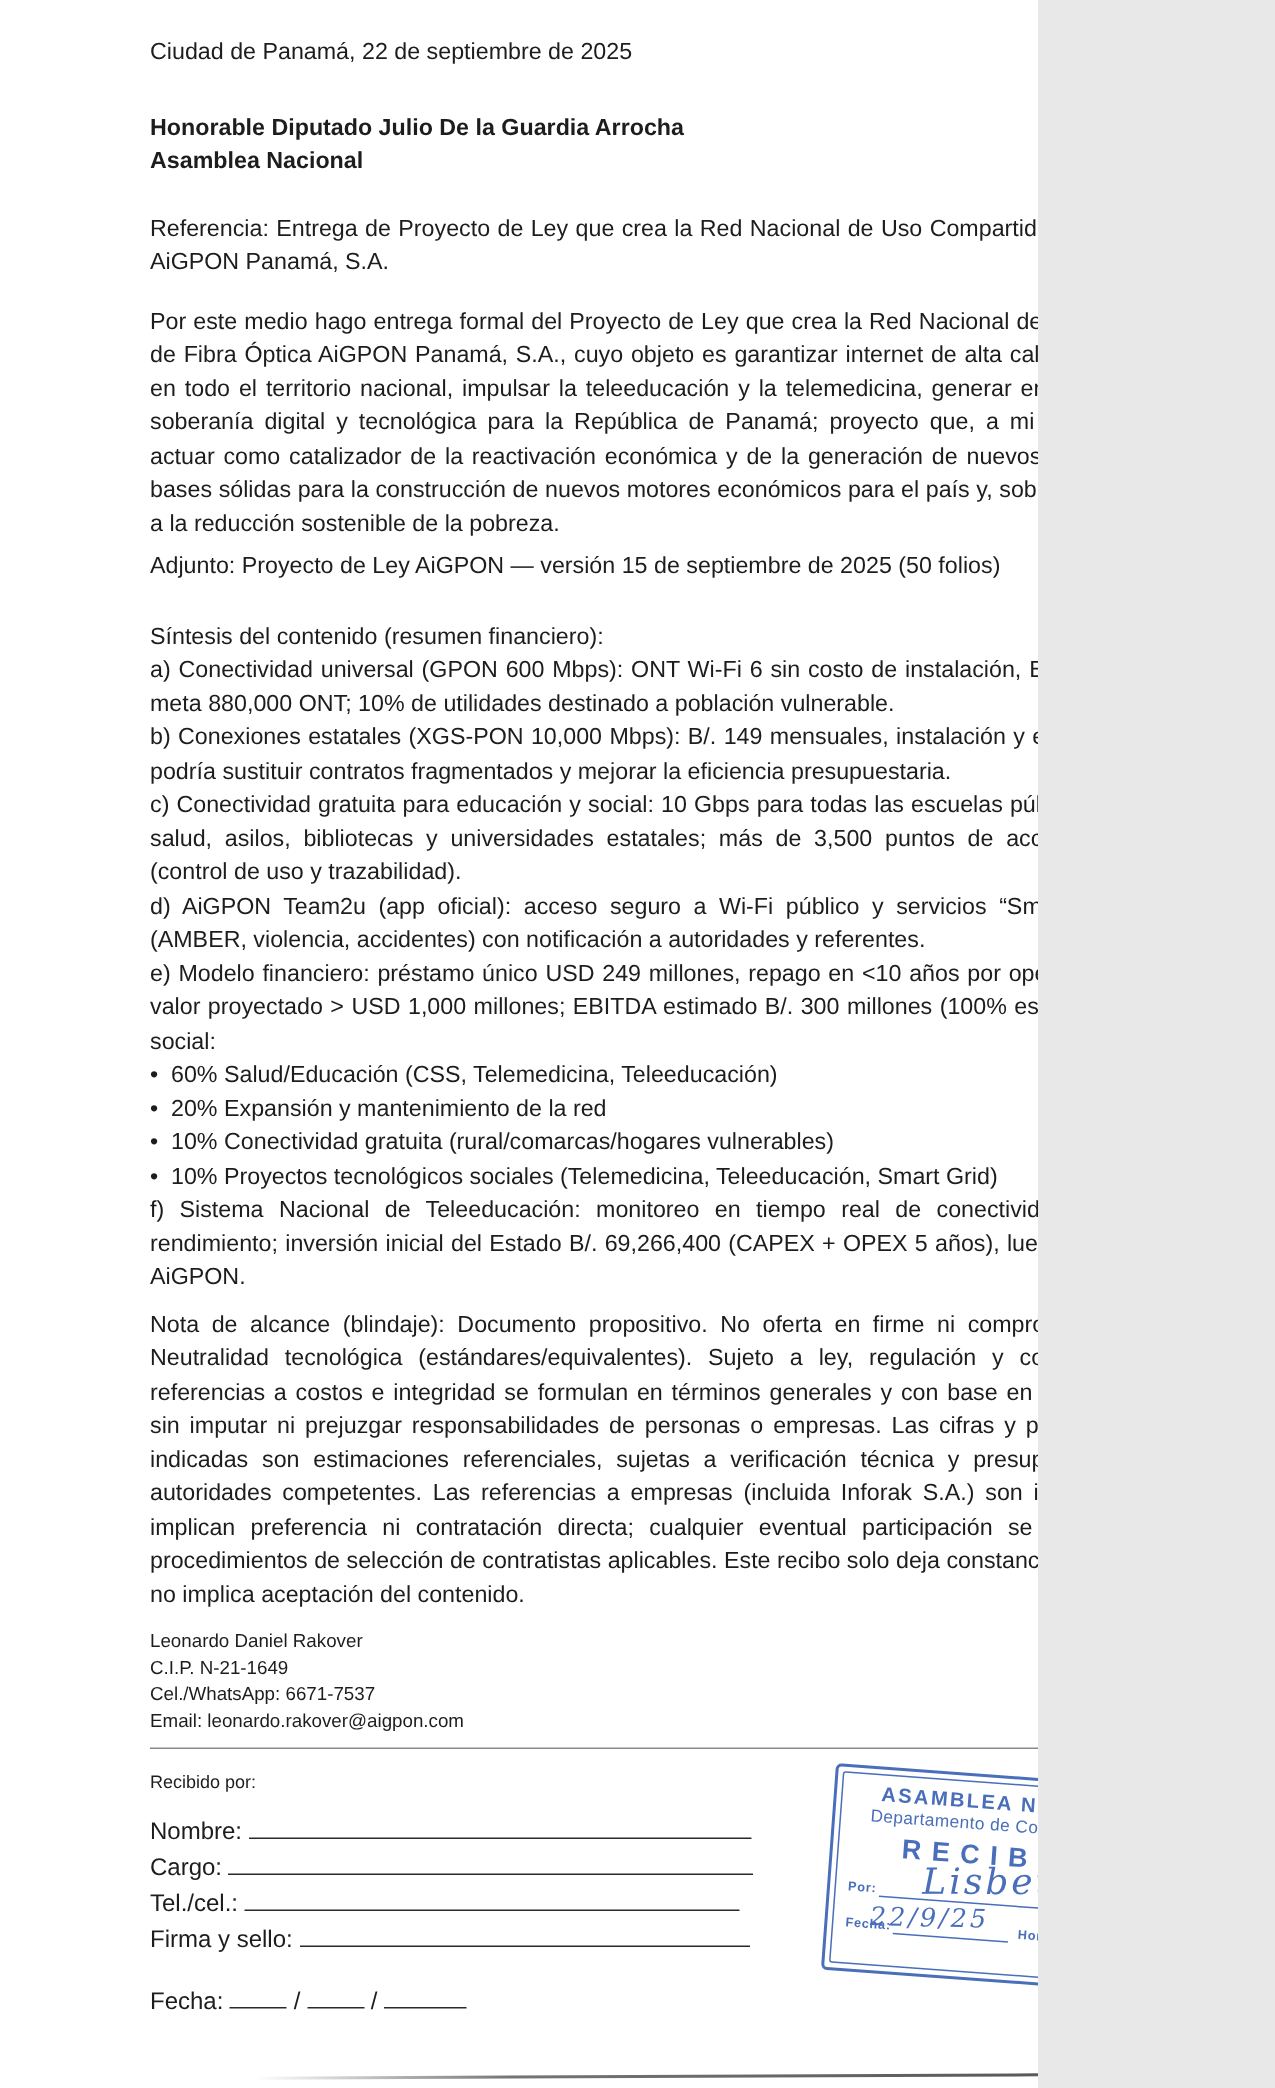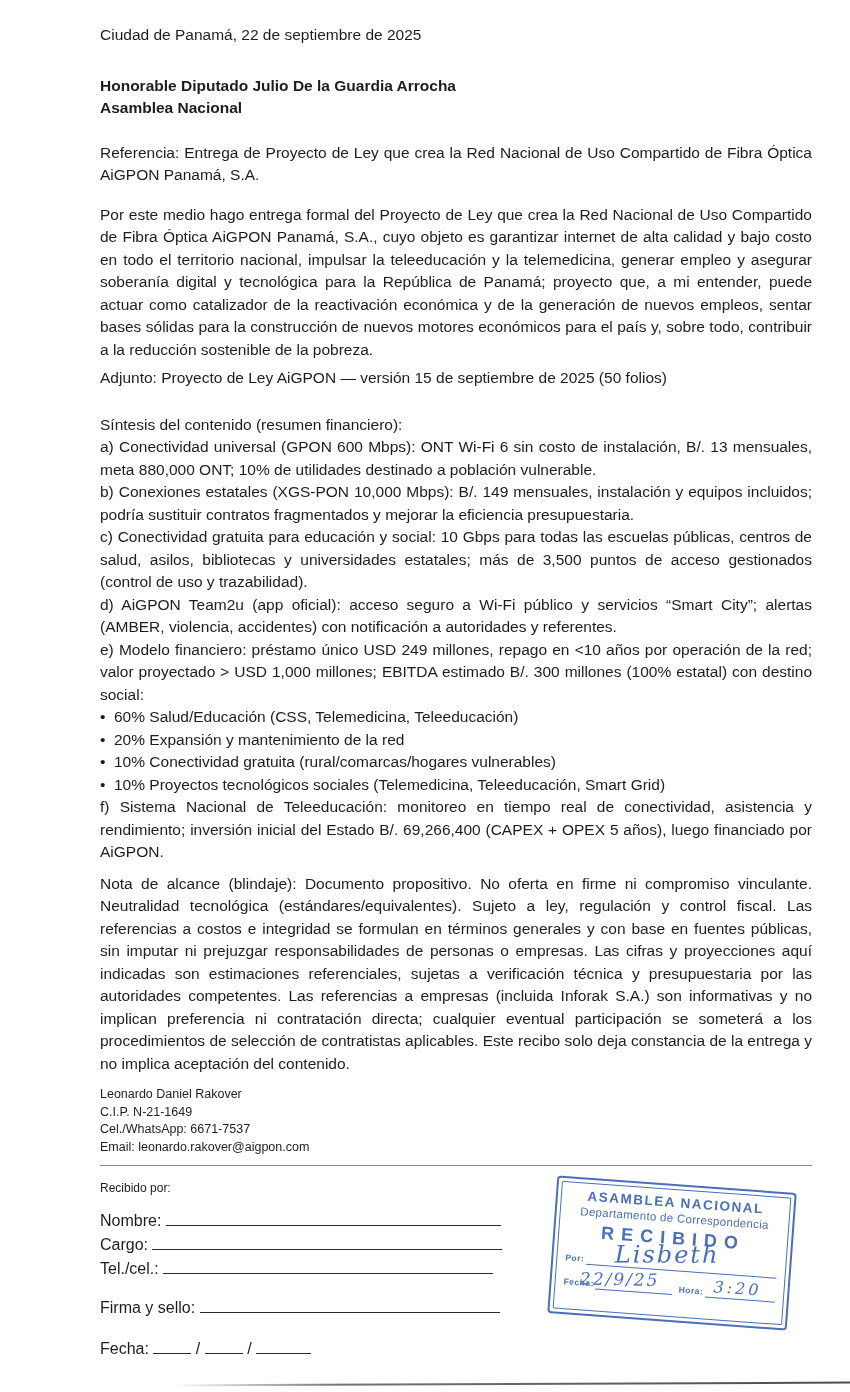--- a/index.html
+++ b/index.html
@@ -1,19 +1,19 @@
 <!DOCTYPE html>
 <html><head>
 <meta charset="utf-8">
 <style>
   * { margin:0; padding:0; box-sizing:border-box; }
   html,body { background:#e8e8e8; }
   .page {
     position:relative;
-    width:850px; height:1392px;
+    width:692px; height:1392px;
     background:#ffffff;
     overflow:hidden;
     font-family:"Liberation Sans","DejaVu Sans",sans-serif;
     color:#1d1d1d;
   }
   .content {
     position:absolute; left:100px; top:0; width:712px;
     font-size:15.5px; line-height:22.5px;
   }
   p { margin:0; }
@@ -39,21 +39,21 @@
     border-bottom:1.5px solid #2a2a2a;
     height:17px; vertical-align:baseline;
   }
   .w-nombre { width:335px; }
   .w-cargo { width:350px; }
   .w-tel { width:330px; }
   .w-firma { width:300px; }
   .w-d1 { width:38px; }
   .w-d2 { width:38px; }
   .w-d3 { width:55px; }
-  .firma-row { margin-top:15px; }
+  .firma-row { }
   .fecha-row { margin-top:17px; }
   
   .stamp {
     position:absolute; left:552px; top:1184px;
     width:240px; height:138px;
     transform:rotate(4.2deg);
     border:2.5px solid var(--ink,#3a62b5);
     border-radius:4px;
     padding:3px;
     color:var(--ink,#3a62b5);

